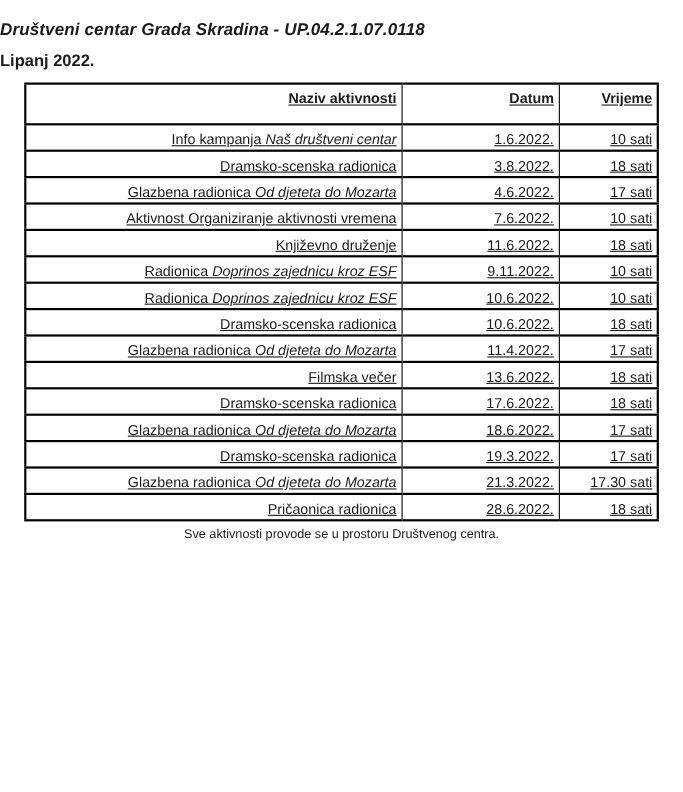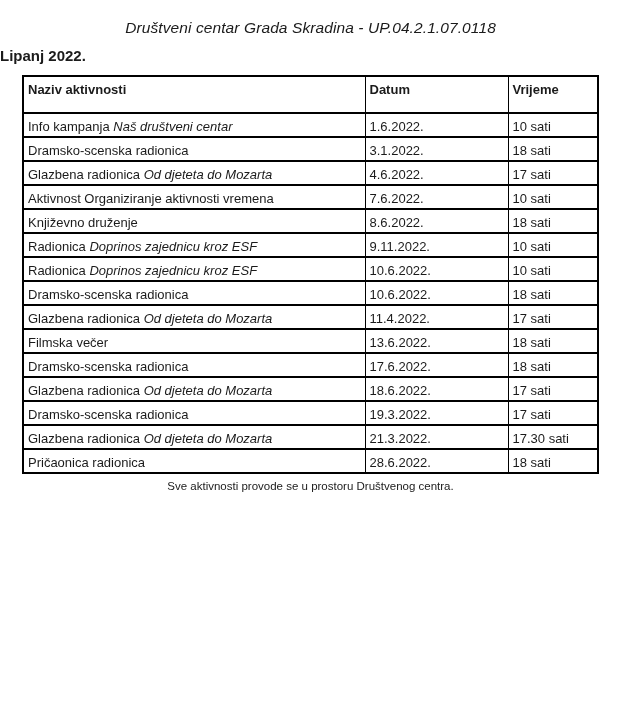--- a/index.html
+++ b/index.html
@@ -11,24 +11,24 @@
     width: 621px;
     height: 720px;
     overflow: hidden;
     font-family: "Liberation Sans", sans-serif;
     color: #1b1b1b;
   }
   .doc {
     padding-top: 18px;
   }
   .title {
-    text-align: center;
+    text-align: left;
     font-size: 15.5px;
     line-height: 20px;
-    font-weight: normal;
+    font-weight: bold;
     font-style: italic;
     letter-spacing: 0.1px;
   }
   .subtitle {
     font-size: 15px;
     line-height: 19px;
     font-weight: bold;
     margin-top: 8px;
   }
   table.activities {
@@ -37,27 +37,28 @@
     width: 575px;
     margin: 10px auto 0 auto;
     border: 2px solid #000000;
   }
   col.c-name { width: 342px; }
   col.c-date { width: 143px; }
   col.c-time { width: 90px; }
   th, td {
     border: solid #000000;
     border-width: 2px 1px;
-    text-align: left;
+    text-align: right;
     vertical-align: top;
     padding: 5px 4px 0 4px;
     font-size: 13px;
     line-height: 16px;
     overflow: hidden;
     white-space: nowrap;
+    text-decoration: underline;
   }
   thead tr { height: 37px; }
   tbody tr { height: 24px; }
   th { font-weight: bold; font-size: 13px; }
   .em { font-style: italic; }
   .footer-note {
     text-align: center;
     font-size: 11.5px;
     line-height: 14px;
     margin-top: 5px;
@@ -87,36 +88,36 @@
       </tr>
     </thead>
     <tbody id="rows-body">
         <tr>
     <td><span class="t">Info kampanja </span><span class="em">Naš društveni centar</span></td>
     <td>1.6.2022.</td>
     <td>10 sati</td>
   </tr>
         <tr>
     <td><span class="t">Dramsko-scenska radionica</span><span class="em"></span></td>
-    <td>3.1.2022.</td>
+    <td>3.8.2022.</td>
     <td>18 sati</td>
   </tr>
         <tr>
     <td><span class="t">Glazbena radionica </span><span class="em">Od djeteta do Mozarta</span></td>
     <td>4.6.2022.</td>
     <td>17 sati</td>
   </tr>
         <tr>
     <td><span class="t">Aktivnost Organiziranje aktivnosti vremena</span><span class="em"></span></td>
     <td>7.6.2022.</td>
     <td>10 sati</td>
   </tr>
         <tr>
     <td><span class="t">Književno druženje</span><span class="em"></span></td>
-    <td>8.6.2022.</td>
+    <td>11.6.2022.</td>
     <td>18 sati</td>
   </tr>
         <tr>
     <td><span class="t">Radionica </span><span class="em">Doprinos zajednicu kroz ESF</span></td>
     <td>9.11.2022.</td>
     <td>10 sati</td>
   </tr>
         <tr>
     <td><span class="t">Radionica </span><span class="em">Doprinos zajednicu kroz ESF</span></td>
     <td>10.6.2022.</td>

